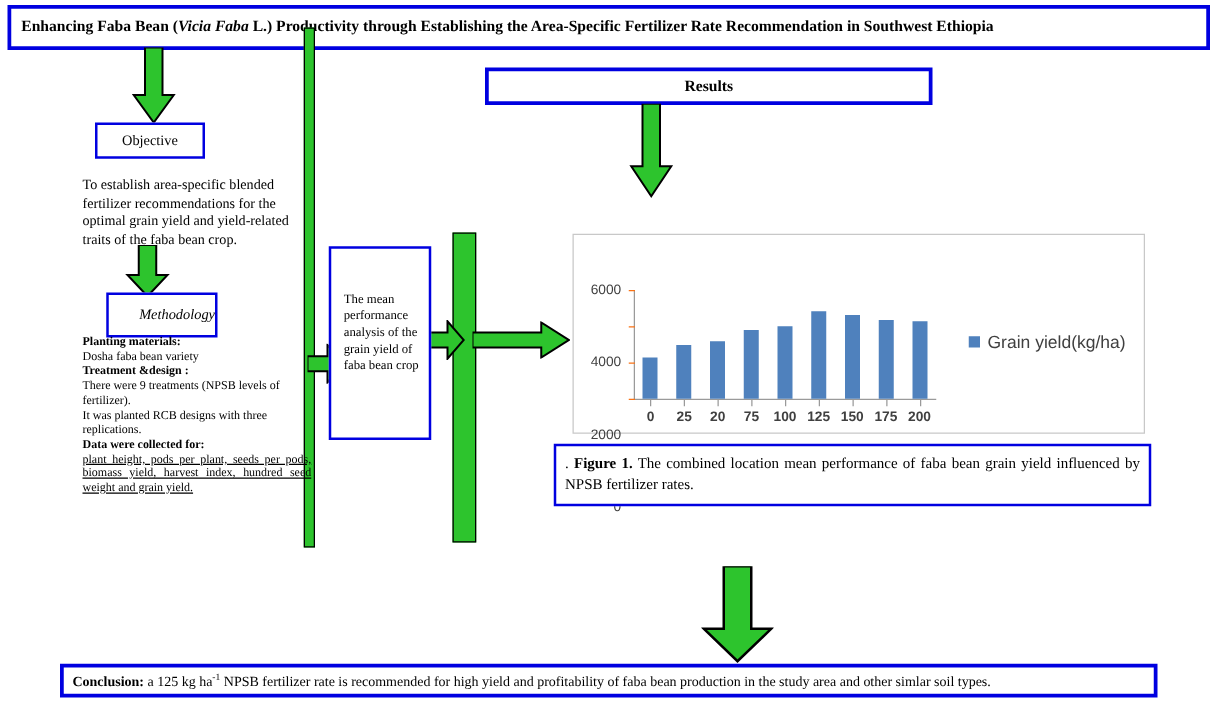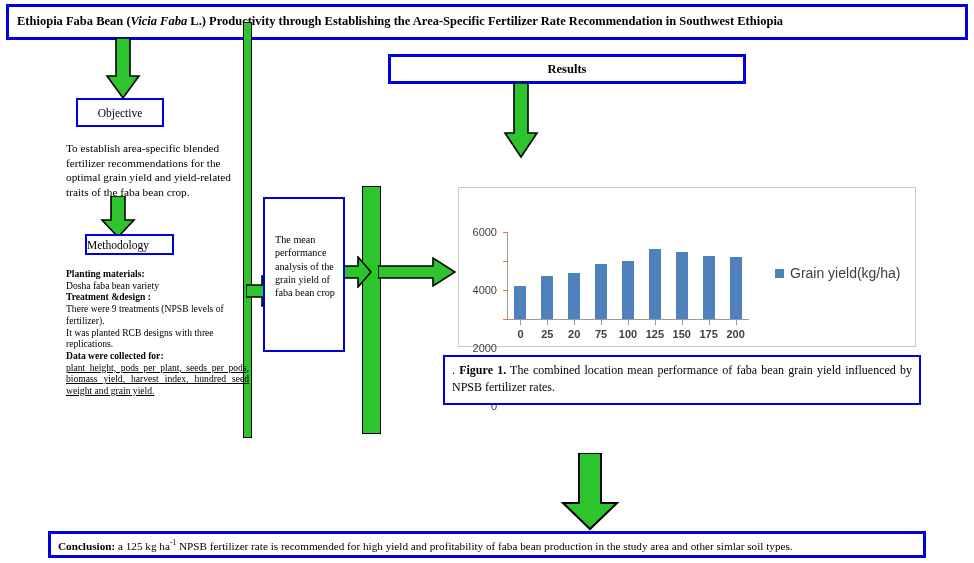--- a/index.html
+++ b/index.html
@@ -56,23 +56,23 @@
   .objective-box {
     left: 76px; top: 98px;
     width: 88px; height: 29px;
     border-width: 2px;
     display: flex; align-items: center; justify-content: center;
   }
   .objective-text { font-size: 11.5px; }
 
   .methodology-box {
     left: 85px; top: 234px;
-    width: 89px; height: 21px;
+    width: 89px; height: 36px;
     border-width: 2px;
-    display: flex; align-items: center; justify-content: flex-start;
+    display: flex; align-items: center; justify-content: flex-end; font-style: italic;
   }
   .methodology-text { font-size: 11.5px; }
 
   .objective-body {
     position: absolute;
     left: 66px; top: 141px;
     width: 180px;
     font-size: 11.3px;
     line-height: 1.30;
     color: #000;
@@ -260,21 +260,21 @@
     box-sizing: border-box;
   }
 </style>
 </head>
 <body>
 
 <div id="poster">
 
   <div class="bluebox title-box">
     <div class="title-text">
-      <span>Ethiopia Faba Bean (</span><i>Vicia Faba</i><span> L.)  Productivity through Establishing the Area-Specific Fertilizer Rate Recommendation in Southwest Ethiopia</span>
+      <span>Enhancing Faba Bean (</span><i>Vicia Faba</i><span> L.)  Productivity through Establishing the Area-Specific Fertilizer Rate Recommendation in Southwest Ethiopia</span>
     </div>
   </div>
 
   <div class="bluebox results-box">
     <span class="results-text">Results</span>
   </div>
 
   <div class="arrow" style="left:105px; top:38px;">
     <svg width="36" height="62" viewBox="0 0 36 62">
       <polygon points="11,0 25,0 25,38 34,38 18,60 2,38 11,38" fill="#2DC42D" stroke="#000000" stroke-width="1.6"></polygon>

